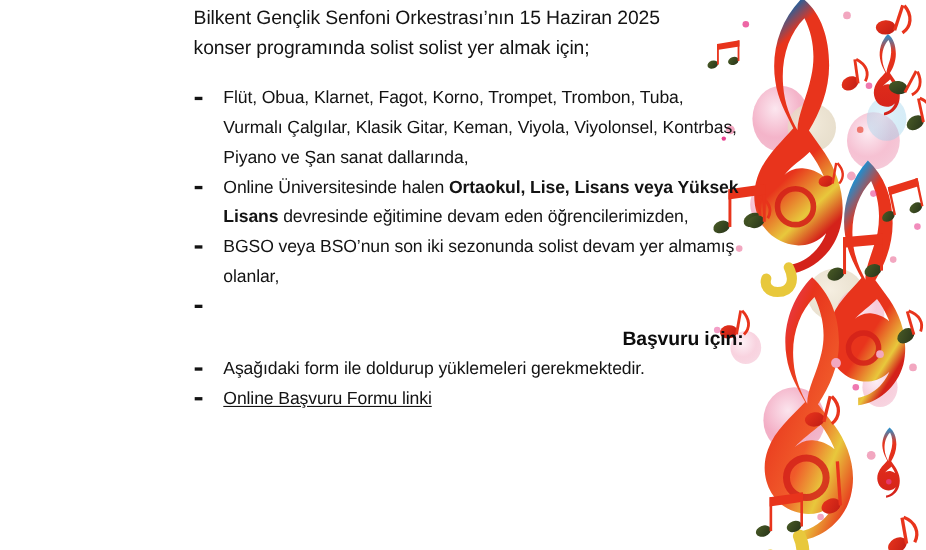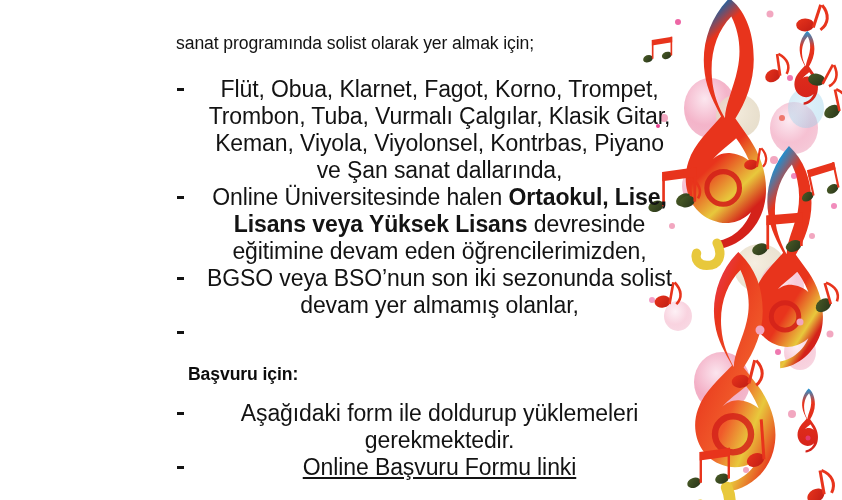--- a/index.html
+++ b/index.html
@@ -53,25 +53,24 @@
   }
 
   ul.bullets {
     list-style: none;
     margin: 0;
     padding: 0;
   }
   ul.bullets > li {
     position: relative;
     padding-left: 27px;
-    font-size: 23px;
+    font-size: 16px;
     line-height: 27px;
     letter-spacing: -0.1px;
     color: #131313;
-    text-align: center;
   }
   ul.bullets > li .dash {
     position: absolute;
     left: 1px;
     top: 12px;
     width: 7px;
     height: 3px;
     background: #131313;
   }
 
@@ -79,21 +78,22 @@
   .spacer-md { height: 30px; }
 
   .bold { font-weight: bold; }
 
   .heading {
     font-size: 17.6px;
     line-height: 27px;
     font-weight: bold;
     letter-spacing: -0.1px;
     color: #0d0d0d;
-    margin: 12px;
+    margin: 0;
+    text-align: right;
   }
 
   .link {
     text-decoration: underline;
     text-underline-offset: 2px;
     color: #131313;
     cursor: pointer;
   }
 </style>
 </head>
@@ -383,22 +383,22 @@
       <circle cx="192" cy="206" r="3" fill="#e8408f" opacity="0.6"></circle>
       <circle cx="188" cy="334" r="3.5" fill="#f2a7c0"></circle>
       <circle cx="10" cy="300" r="3" fill="#e8408f" opacity="0.5"></circle>
       <circle cx="170" cy="236" r="3" fill="#f2a7c0"></circle>
     </svg>
   </div>
 
   <div id="text-column">
 
     <p class="para">
-      <br>
-      <span>sanat programında solist olarak yer almak için;</span>
+      <span>Bilkent Gençlik Senfoni Orkestrası’nın 15 Haziran 2025</span><br>
+      <span>konser programında solist solist yer almak için;</span>
     </p>
 
     <div class="spacer-sm"></div>
 
     <ul class="bullets">
       <li>
         <span class="dash"></span>
         <span>Flüt, Obua, Klarnet, Fagot, Korno, Trompet, Trombon, Tuba, Vurmalı Çalgılar, Klasik Gitar, Keman, Viyola, Viyolonsel, Kontrbas, Piyano ve Şan sanat dallarında,</span>
       </li>
       <li>

